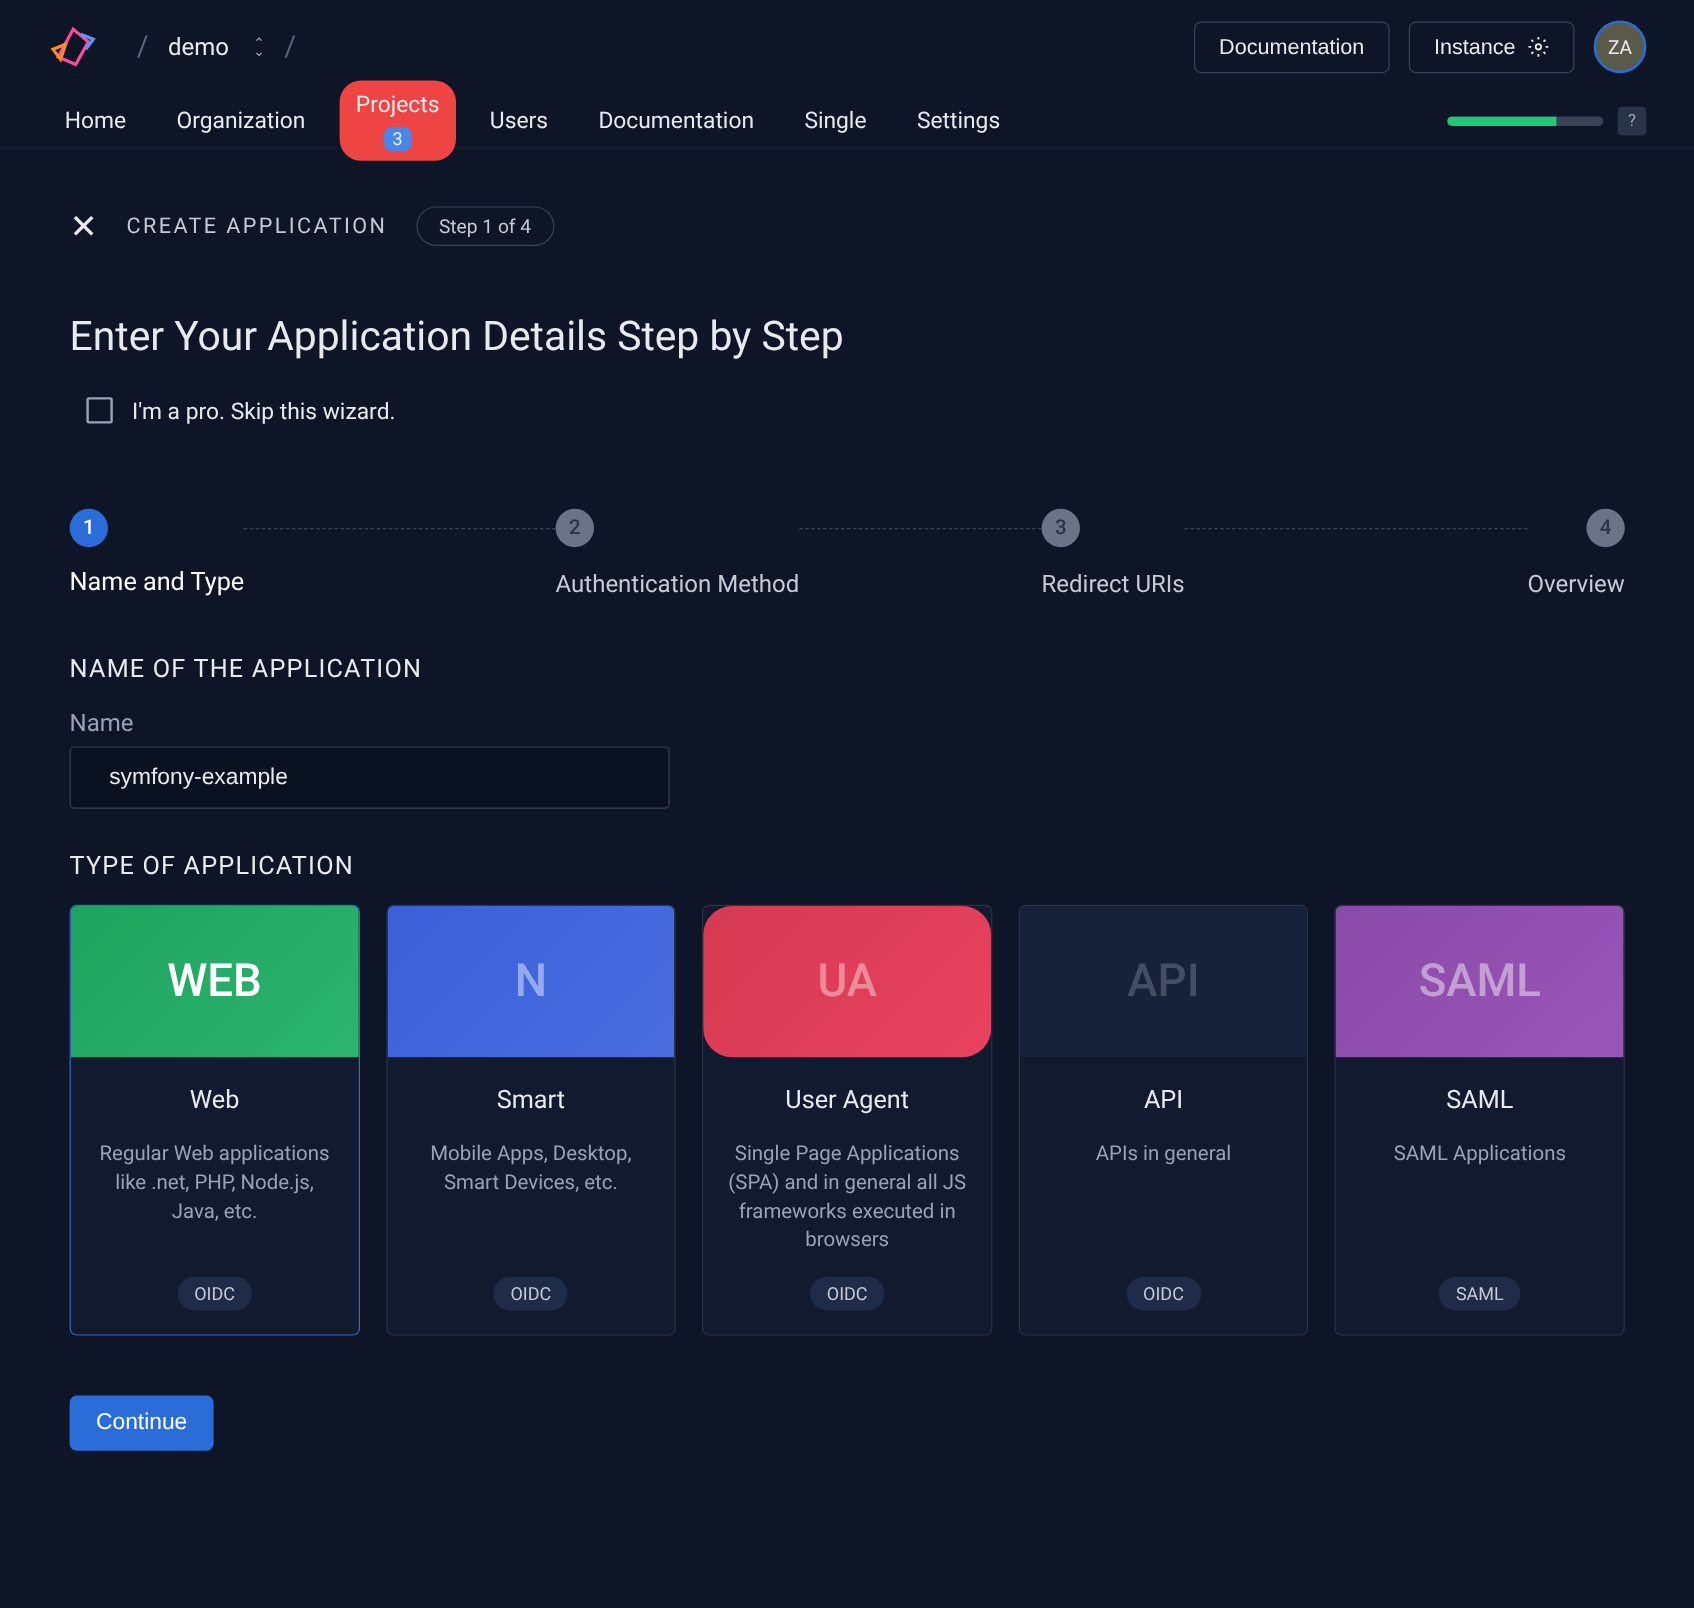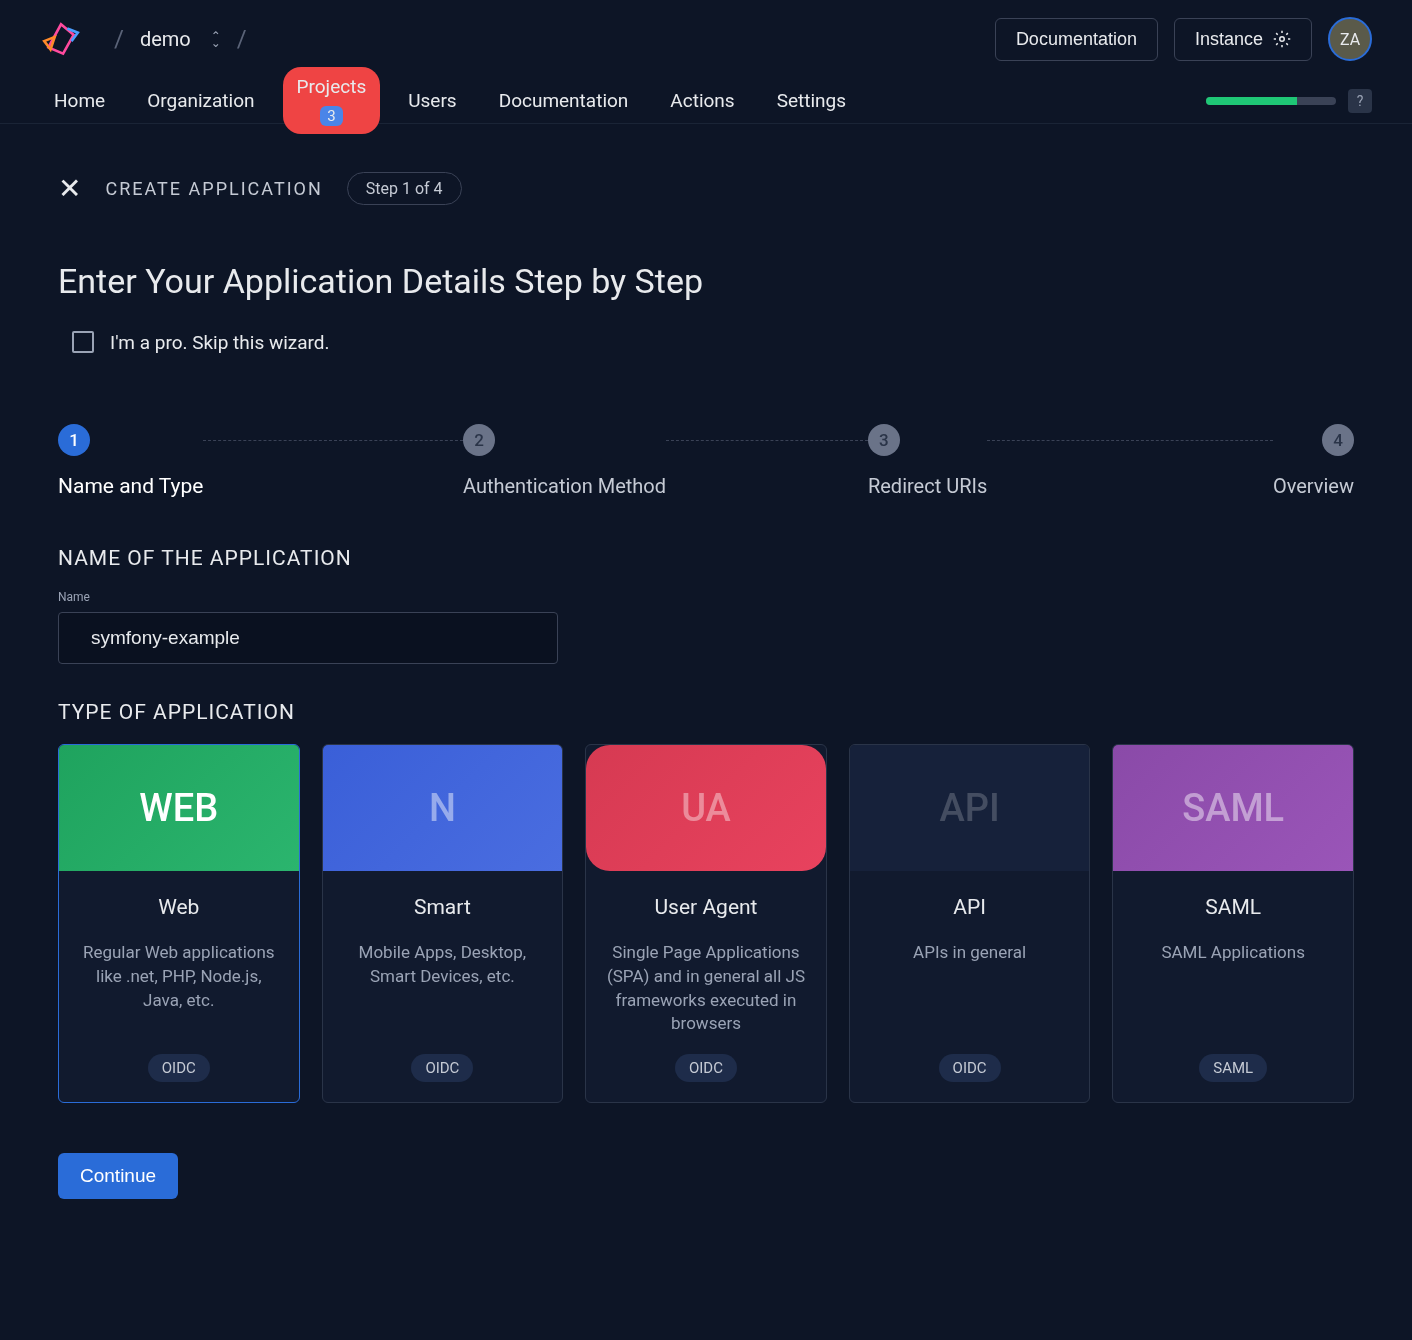--- a/index.html
+++ b/index.html
@@ -236,21 +236,21 @@
 .step-wrap:last-child{flex:0;}
 
 
 .section-title {
   font-size: 21px;
   letter-spacing: 1px;
   color: #e8eaed;
   margin-bottom: 20px;
 }
 .field-label {
-  font-size: 12px;
+  font-size: 20px;
   color: #9aa3b5;
   margin-bottom: 8px;
   margin-top: 11px;
 }
 .text-input {
   width: 500px;
   background: #0a1120;
   border: 1px solid #3a4256;
   border-radius: 4px;
   padding: 14px 32px;
@@ -370,21 +370,21 @@
       <span>Projects</span>
       <span class="nav-badge">3</span>
     </div>
     <div class="nav-item">
       <span>Users</span>
     </div>
     <div class="nav-item">
       <span>Documentation</span>
     </div>
     <div class="nav-item">
-      <span>Actions</span>
+      <span>Single</span>
     </div>
     <div class="nav-item">
       <span>Settings</span>
     </div>
   <div class="nav-spacer"></div>
   <div class="progress-bar">
     <div class="progress-fill" style="width: 70%;"></div>
   </div>
   <div class="help-btn">
     <span>?</span>

